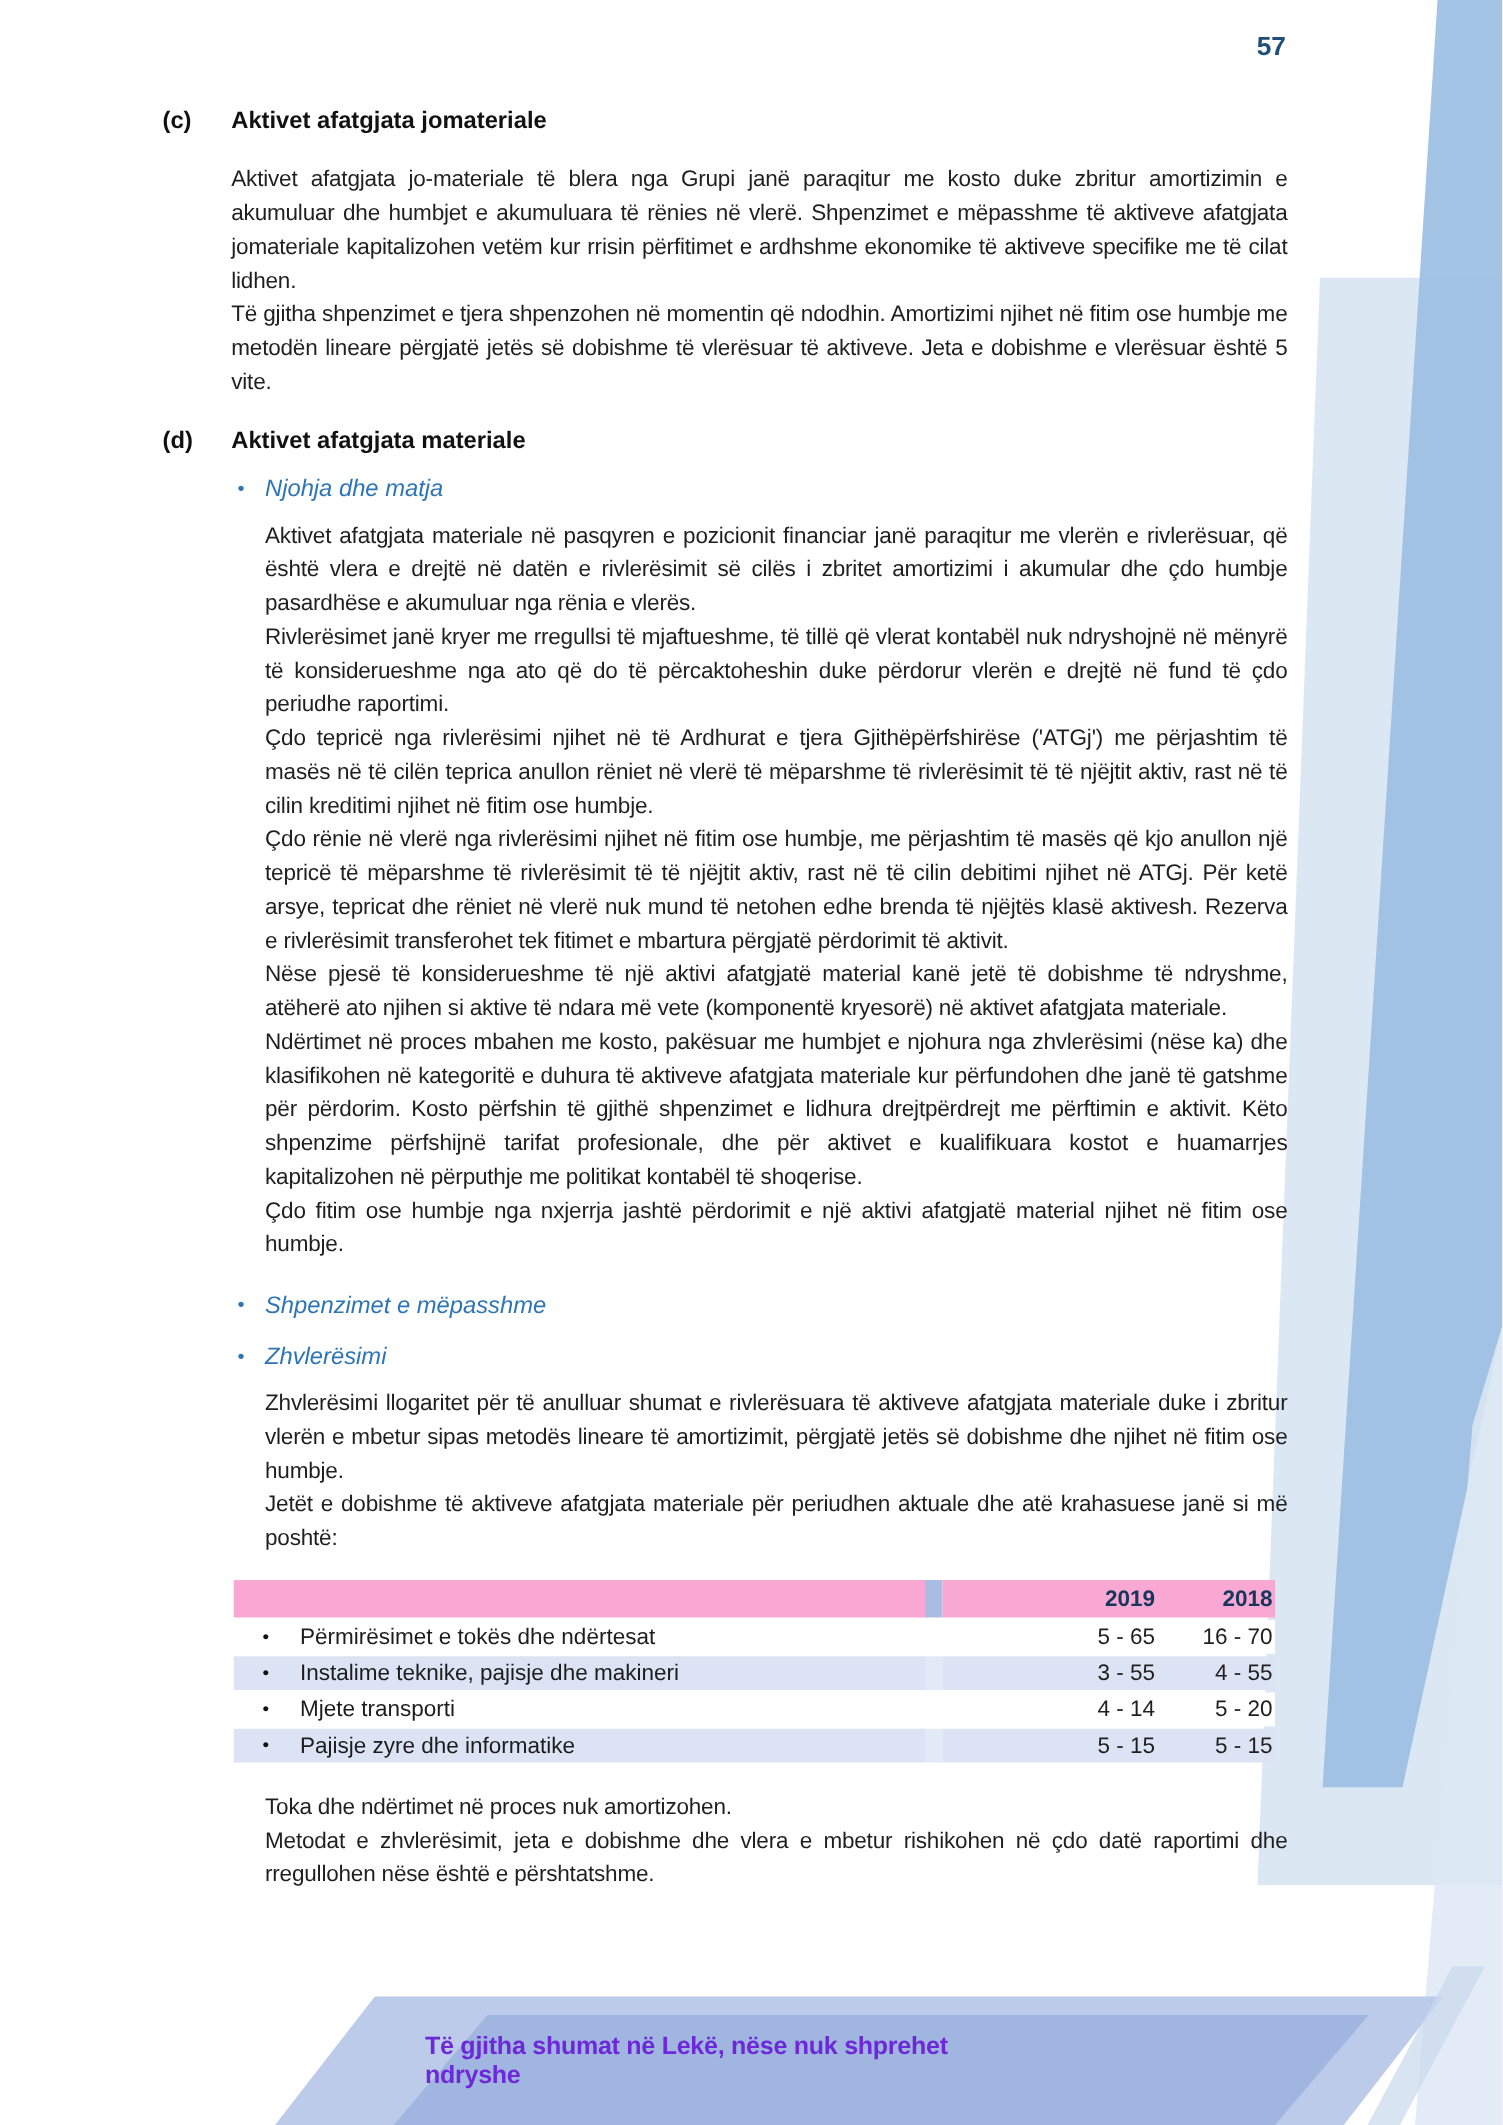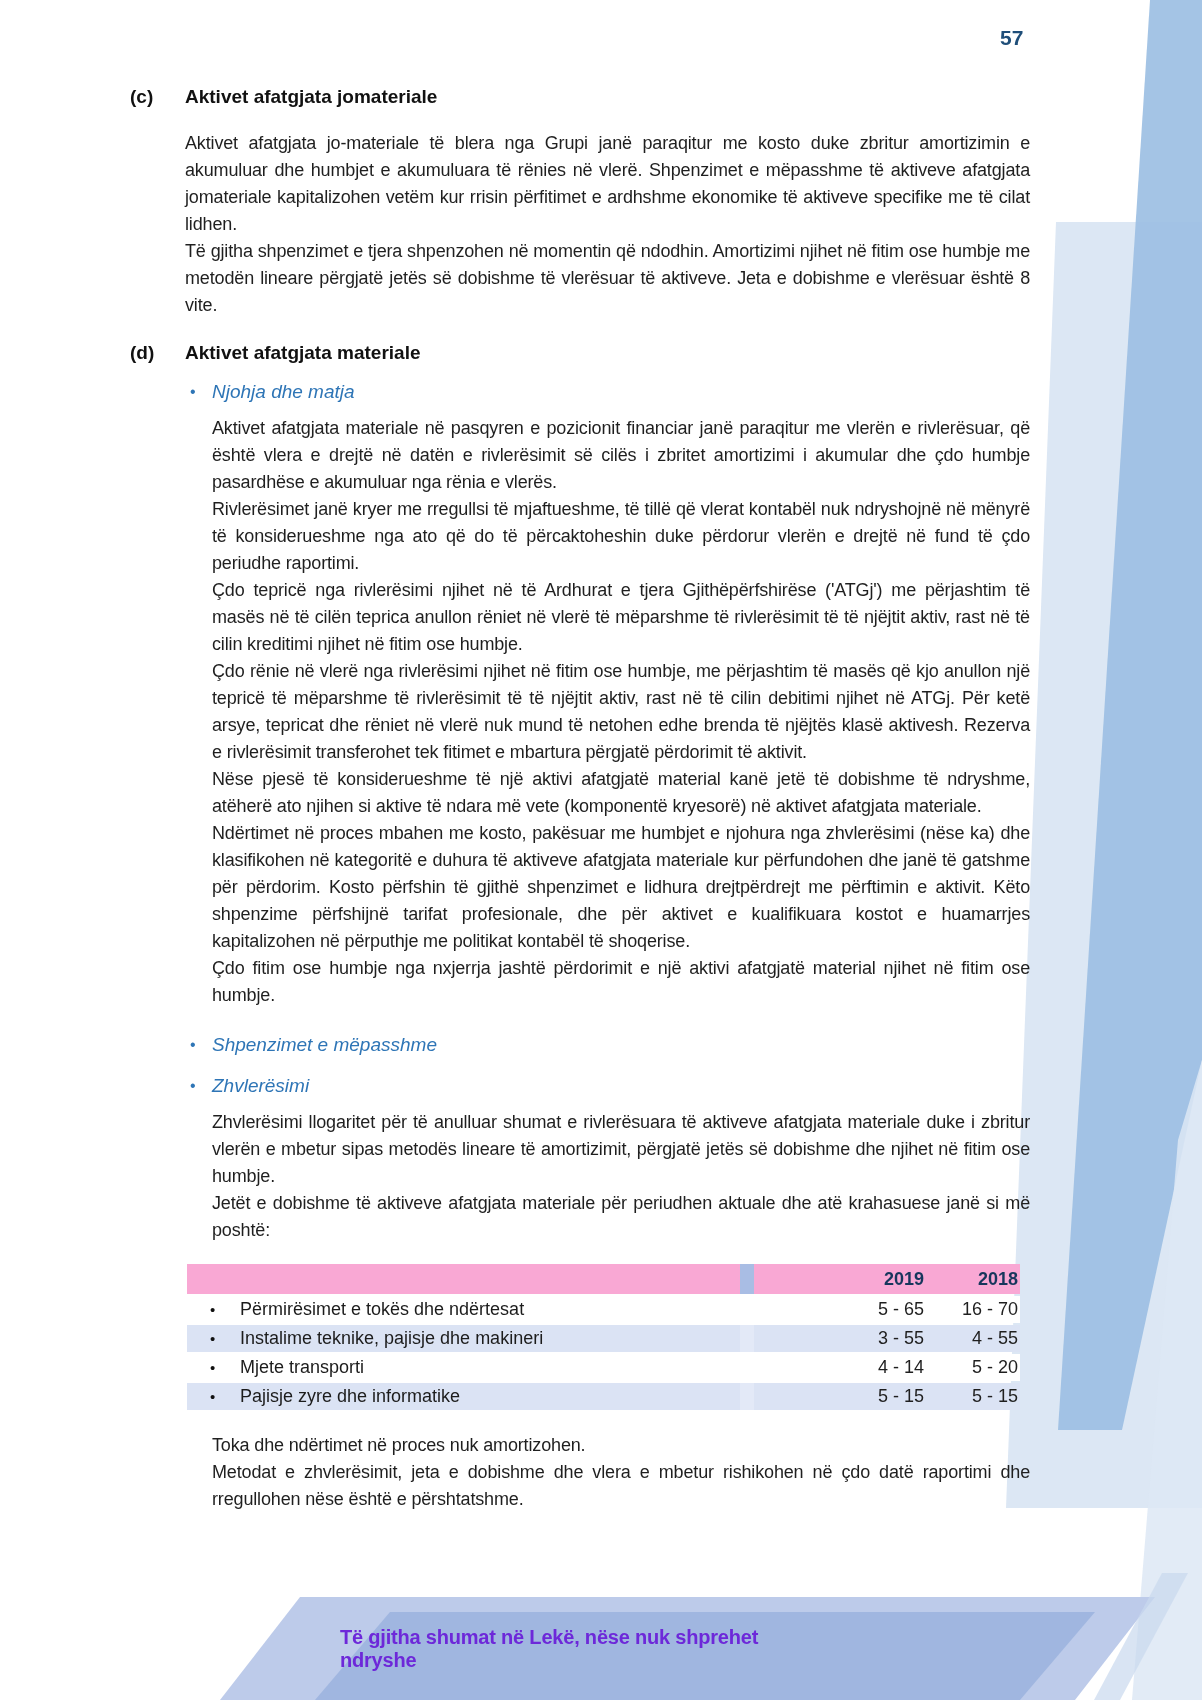--- a/index.html
+++ b/index.html
@@ -12,21 +12,21 @@
   .shape{position:absolute;top:0;left:0;width:1202px;height:1700px;}
   .shape-pale-field{background:#dce7f4;clip-path:polygon(1056px 222px,1202px 222px,1202px 1508px,1006px 1508px);}
   .shape-medium-band{background:#9cbfe3;opacity:.92;clip-path:polygon(1150px 0px,1202px 0px,1202px 1060px,1122px 1430px,1058px 1430px);}
   .shape-pale-wedge{background:#dde8f4;opacity:.85;clip-path:polygon(1202px 1060px,1202px 1700px,1132px 1700px,1178px 1140px);}
   .shape-footer-light{background:#bdcbea;clip-path:polygon(300px 1597px,1155px 1597px,1075px 1700px,220px 1700px);}
   .shape-footer-medium{background:#9db4de;opacity:.92;clip-path:polygon(390px 1612px,1095px 1612px,1020px 1700px,315px 1700px);}
   .shape-footer-sliver{background:#c9d9ee;opacity:.7;clip-path:polygon(1162px 1573px,1188px 1573px,1120px 1700px,1094px 1700px);}
 
   
   .content{position:absolute;top:0;left:0;width:1202px;height:1700px;}
-  .page-number{position:absolute;top:26px;left:1000px;width:34px;text-align:left;
+  .page-number{position:absolute;top:26px;left:1000px;width:34px;text-align:center;
     font-size:21px;font-weight:bold;color:#1f4e79;}
   .flow{position:absolute;top:83px;left:0;width:1202px;}
   .sec-head{display:flex;font-weight:bold;font-size:19px;line-height:27px;color:#111;}
   .sec-letter{margin-left:130px;width:55px;flex:none;}
   .para{margin:0 172px 0 185px;font-size:18px;line-height:27px;text-align:justify;
     letter-spacing:-0.15px;color:#1f1f1f;}
   .para-indent{margin-left:212px;}
   .bullet-head{margin-left:190px;margin-top:22px;margin-bottom:10px;font-size:19px;line-height:27px;
     color:#2e75b6;font-style:italic;display:flex;align-items:center;}
   .bullet-head .dot{font-style:normal;width:22px;flex:none;font-size:16px;}
@@ -73,21 +73,21 @@
 
     <div class="page-number">57</div>
 
     <div class="flow">
 
       <div class="sec-head">
         <span class="sec-letter">(c)</span>
         <span>Aktivet afatgjata jomateriale</span>
       </div>
       <p class="para mt6">Aktivet afatgjata jo-materiale të blera nga Grupi janë paraqitur me kosto duke zbritur amortizimin e akumuluar dhe humbjet e akumuluara të rënies në vlerë. Shpenzimet e mëpasshme të aktiveve afatgjata jomateriale kapitalizohen vetëm kur rrisin përfitimet e ardhshme ekonomike të aktiveve specifike me të cilat lidhen.</p>
-      <p class="para">Të gjitha shpenzimet e tjera shpenzohen në momentin që ndodhin. Amortizimi njihet në fitim ose humbje me metodën lineare përgjatë jetës së dobishme të vlerësuar të aktiveve. Jeta e dobishme e vlerësuar është 8 vite.</p>
+      <p class="para">Të gjitha shpenzimet e tjera shpenzohen në momentin që ndodhin. Amortizimi njihet në fitim ose humbje me metodën lineare përgjatë jetës së dobishme të vlerësuar të aktiveve. Jeta e dobishme e vlerësuar është 5 vite.</p>
 
       <div class="sec-head mt6">
         <span class="sec-letter">(d)</span>
         <span>Aktivet afatgjata materiale</span>
       </div>
 
       <div class="bullet-head mt12">
         <span class="dot">•</span>
         <span>Njohja dhe matja</span>
       </div>

